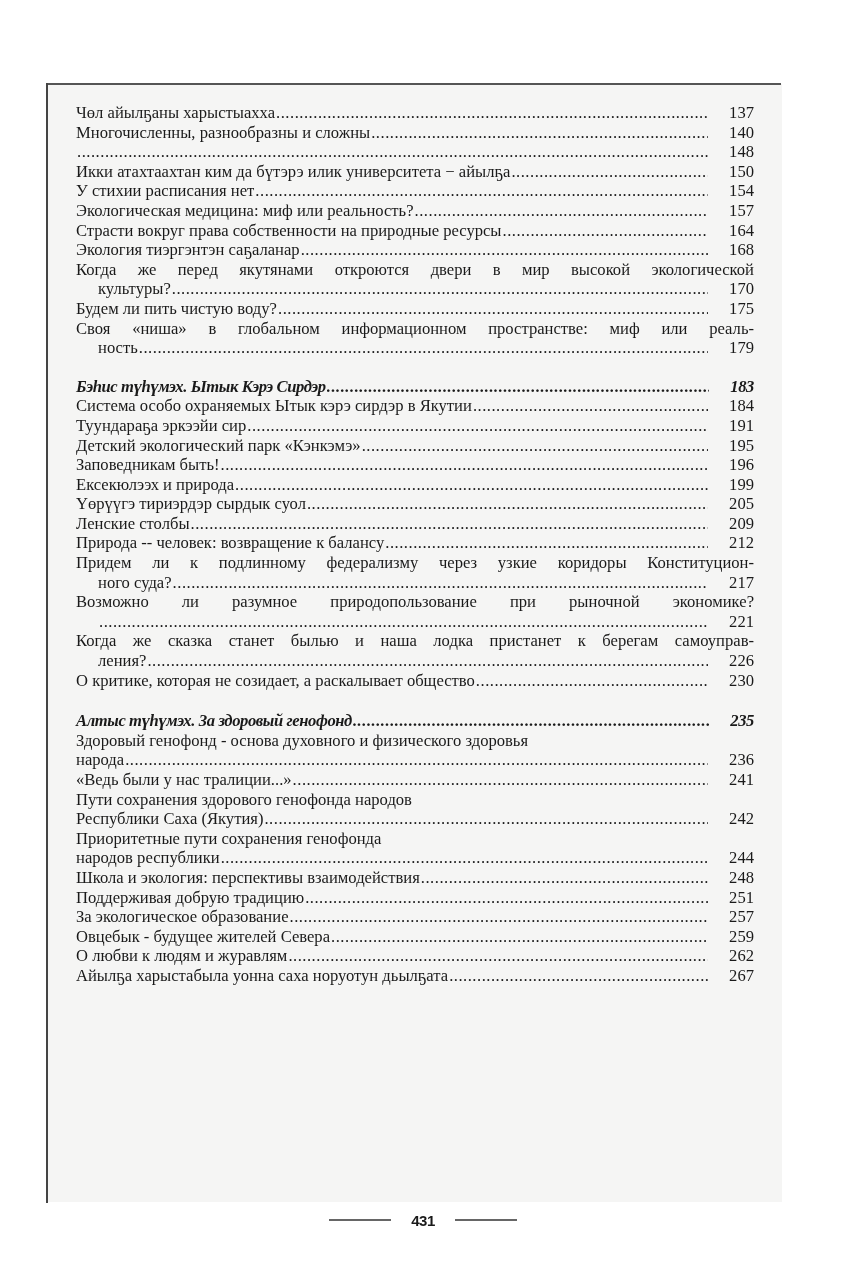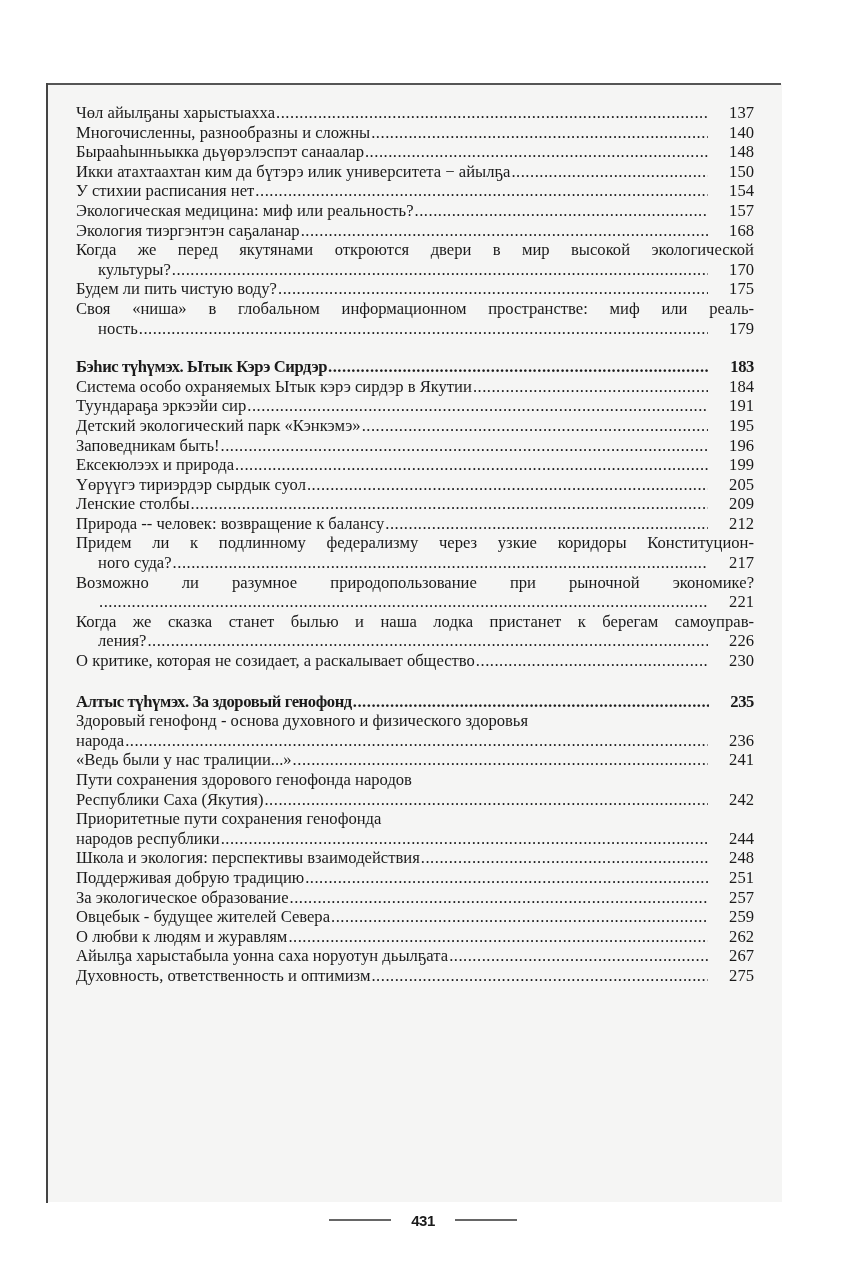--- a/index.html
+++ b/index.html
@@ -31,21 +31,21 @@
       margin: 0 1px; min-width: 10px;
     }
     .row .dots::before {
       content: "........................................................................................................................................................................................................................................................";
     }
     .row .page { flex: 0 0 auto; margin-left: 20px; }
     .first-line { text-align: justify; text-align-last: justify; white-space: normal; }
     .first-line.left { text-align: left; text-align-last: left; }
     .cont { padding-left: 22px; }
     .cont.noindent { padding-left: 0; }
-    .section { font-weight: bold; margin-top: 19px; letter-spacing: -0.4px; }
+    .section { font-weight: bold; margin-top: 19px; letter-spacing: -0.4px; font-style: italic; }
     .section.s2 { margin-top: 21px; }
     .footer {
       position: absolute; left: 0; top: 1208px; width: 846px; height: 24px;
       display: flex; justify-content: center; align-items: center;
     }
     .footer .rule { width: 62px; height: 2px; background: #666; }
     .footer .num {
       font-family: "Liberation Sans", "DejaVu Sans", sans-serif;
       font-weight: bold; font-size: 15px; margin: 0 20px; letter-spacing: -0.5px;
     }
@@ -68,21 +68,20 @@
     </div>
   <div class="entry">
       <div class="row">
         <span class="title">Многочисленны, разнообразны и сложны</span>
         <span class="dots"></span>
         <span class="page">140</span>
       </div>
     </div>
   <div class="entry">
       <div class="row">
-        <span class="title">Бырааһынньыкка дьүөрэлэспэт санаалар</span>
         <span class="dots"></span>
         <span class="page">148</span>
       </div>
     </div>
   <div class="entry">
       <div class="row">
         <span class="title">Икки атахтаахтан ким да бүтэрэ илик университета − айылҕа</span>
         <span class="dots"></span>
         <span class="page">150</span>
       </div>
@@ -92,20 +91,27 @@
         <span class="title">У стихии расписания нет</span>
         <span class="dots"></span>
         <span class="page">154</span>
       </div>
     </div>
   <div class="entry">
       <div class="row">
         <span class="title">Экологическая медицина: миф или реальность?</span>
         <span class="dots"></span>
         <span class="page">157</span>
+      </div>
+    </div>
+  <div class="entry">
+      <div class="row">
+        <span class="title">Страсти вокруг права собственности на природные ресурсы</span>
+        <span class="dots"></span>
+        <span class="page">164</span>
       </div>
     </div>
   <div class="entry">
       <div class="row">
         <span class="title">Экология тиэргэнтэн саҕаланар</span>
         <span class="dots"></span>
         <span class="page">168</span>
       </div>
     </div>
   <div class="entry">
@@ -300,27 +306,20 @@
         <span class="title">О любви к людям и журавлям </span>
         <span class="dots"></span>
         <span class="page">262</span>
       </div>
     </div>
   <div class="entry">
       <div class="row">
         <span class="title">Айылҕа харыстабыла уонна саха норуотун дьылҕата</span>
         <span class="dots"></span>
         <span class="page">267</span>
-      </div>
-    </div>
-  <div class="entry">
-      <div class="row">
-        <span class="title">Духовность, ответственность и оптимизм </span>
-        <span class="dots"></span>
-        <span class="page">275</span>
       </div>
     </div>
 </div>
 
 <div class="footer">
   <span class="rule"></span>
   <span class="num">431</span>
   <span class="rule"></span>
 </div>
 

